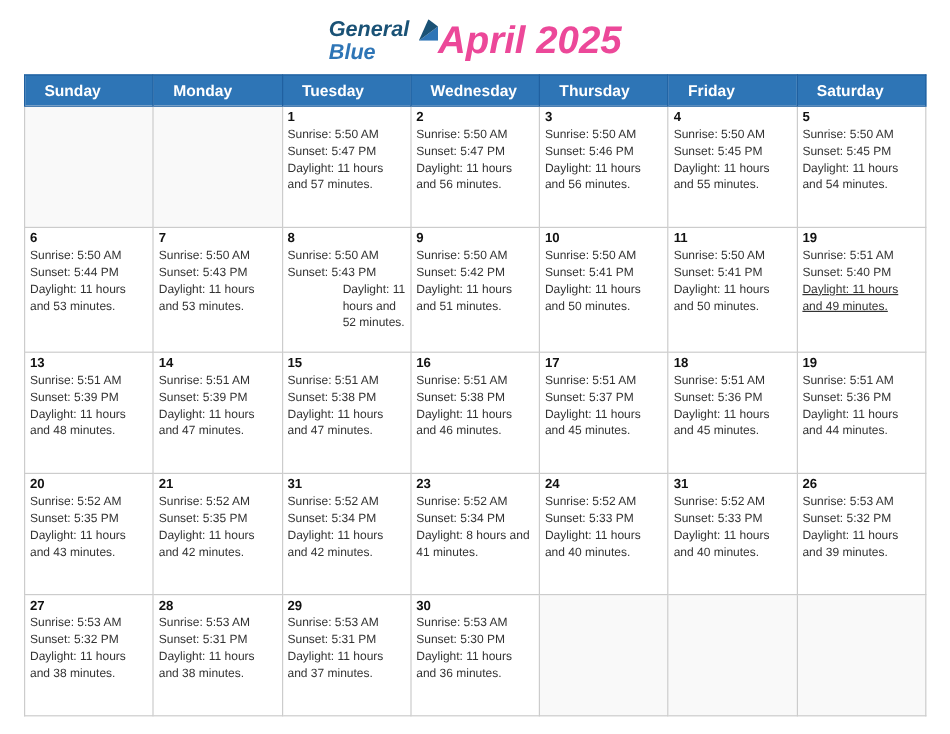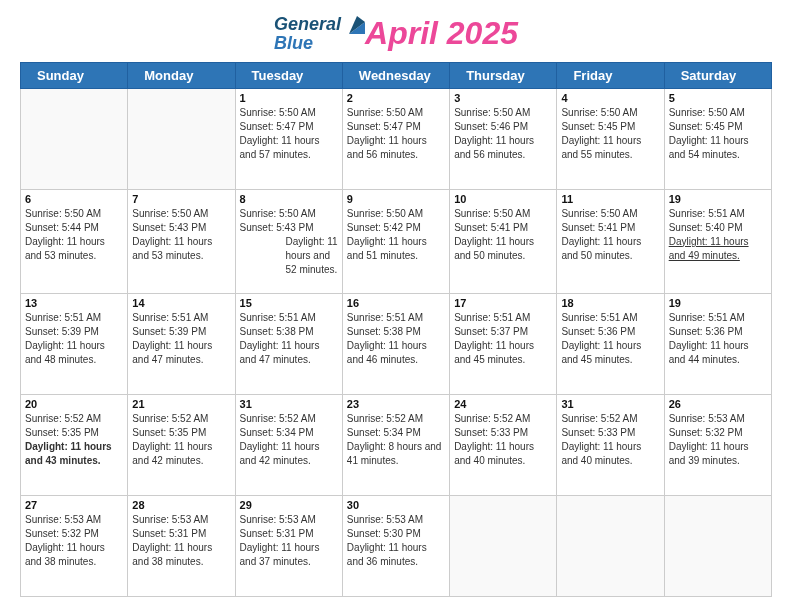--- a/index.html
+++ b/index.html
@@ -276,21 +276,21 @@
               <span style="display: block;">Daylight: 11 hours and 44 minutes.</span>
             </div>
           </td>
         </tr>
         <tr>
           <td>
             <span class="day-number">20</span>
             <div class="day-info">
               <span style="display: block;">Sunrise: 5:52 AM</span>
               <span style="display: block;">Sunset: 5:35 PM</span>
-              <span style="display: block; font-weight: bold;">Daylight: 11 hours and 43 minutes.</span>
+              <span style="display: block;">Daylight: 11 hours and 43 minutes.</span>
             </div>
           </td>
           <td>
             <span class="day-number">21</span>
             <div class="day-info">
               <span style="display: block;">Sunrise: 5:52 AM</span>
               <span style="display: block;">Sunset: 5:35 PM</span>
               <span style="display: block;">Daylight: 11 hours and 42 minutes.</span>
             </div>
           </td>

